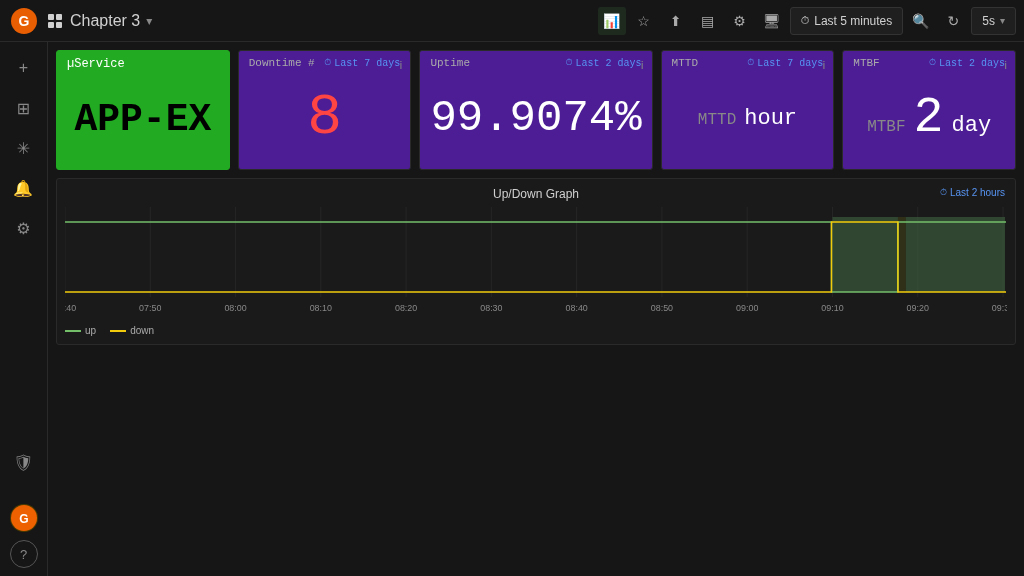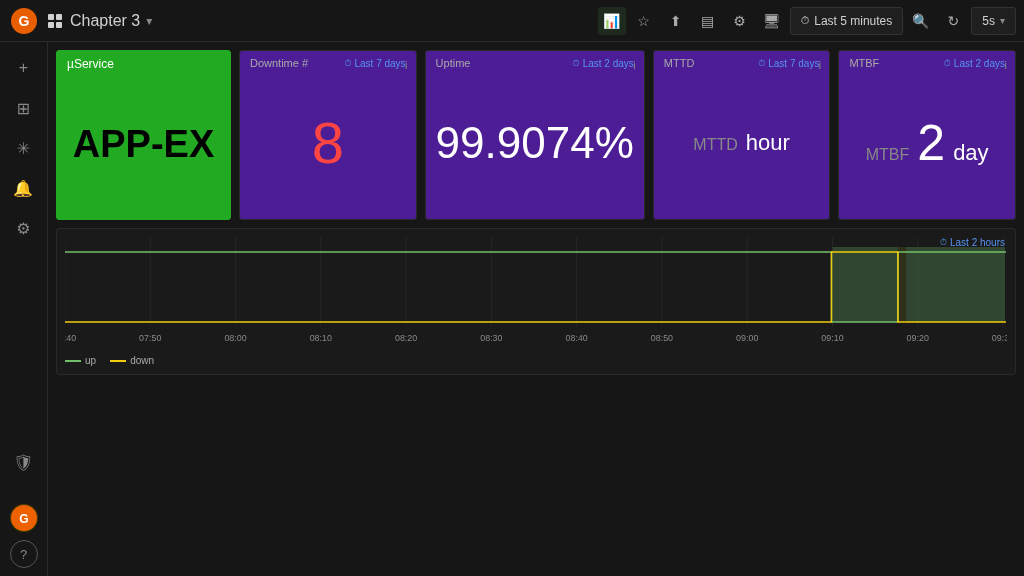--- a/index.html
+++ b/index.html
@@ -153,21 +153,22 @@
       padding: 8px;
       display: flex;
       flex-direction: column;
       gap: 8px;
     }
 
     
     .metrics-row {
       display: flex;
       gap: 8px;
-      height: 170px;
+      height: 120px;
+      font-family: Liberation Mono, monospace;
     }
 
     
     .metric-card {
       flex: 1;
       background: #4c1d95;
       border: 1px solid #2a2a2a;
       border-radius: 3px;
       display: flex;
       flex-direction: column;
@@ -429,20 +430,21 @@
             <span class="mttd-value">2</span>
             <span class="mttd-unit">day</span>
           </div>
         </div>
         <div class="info-icon">ℹ</div>
       </div>
 
     </div>
 
     <div class="graph-card">
+      <div class="graph-title">Up/Down Graph</div>
       <div class="graph-time">
         <span style="font-size:9px;">⏱</span>
         <span>Last 2 hours</span>
       </div>
 
       
       <svg class="graph-svg" viewBox="0 0 950 110" preserveAspectRatio="none">
 
         <rect x="0" y="0" width="950" height="110" fill="#1a1a1a"></rect>
 

